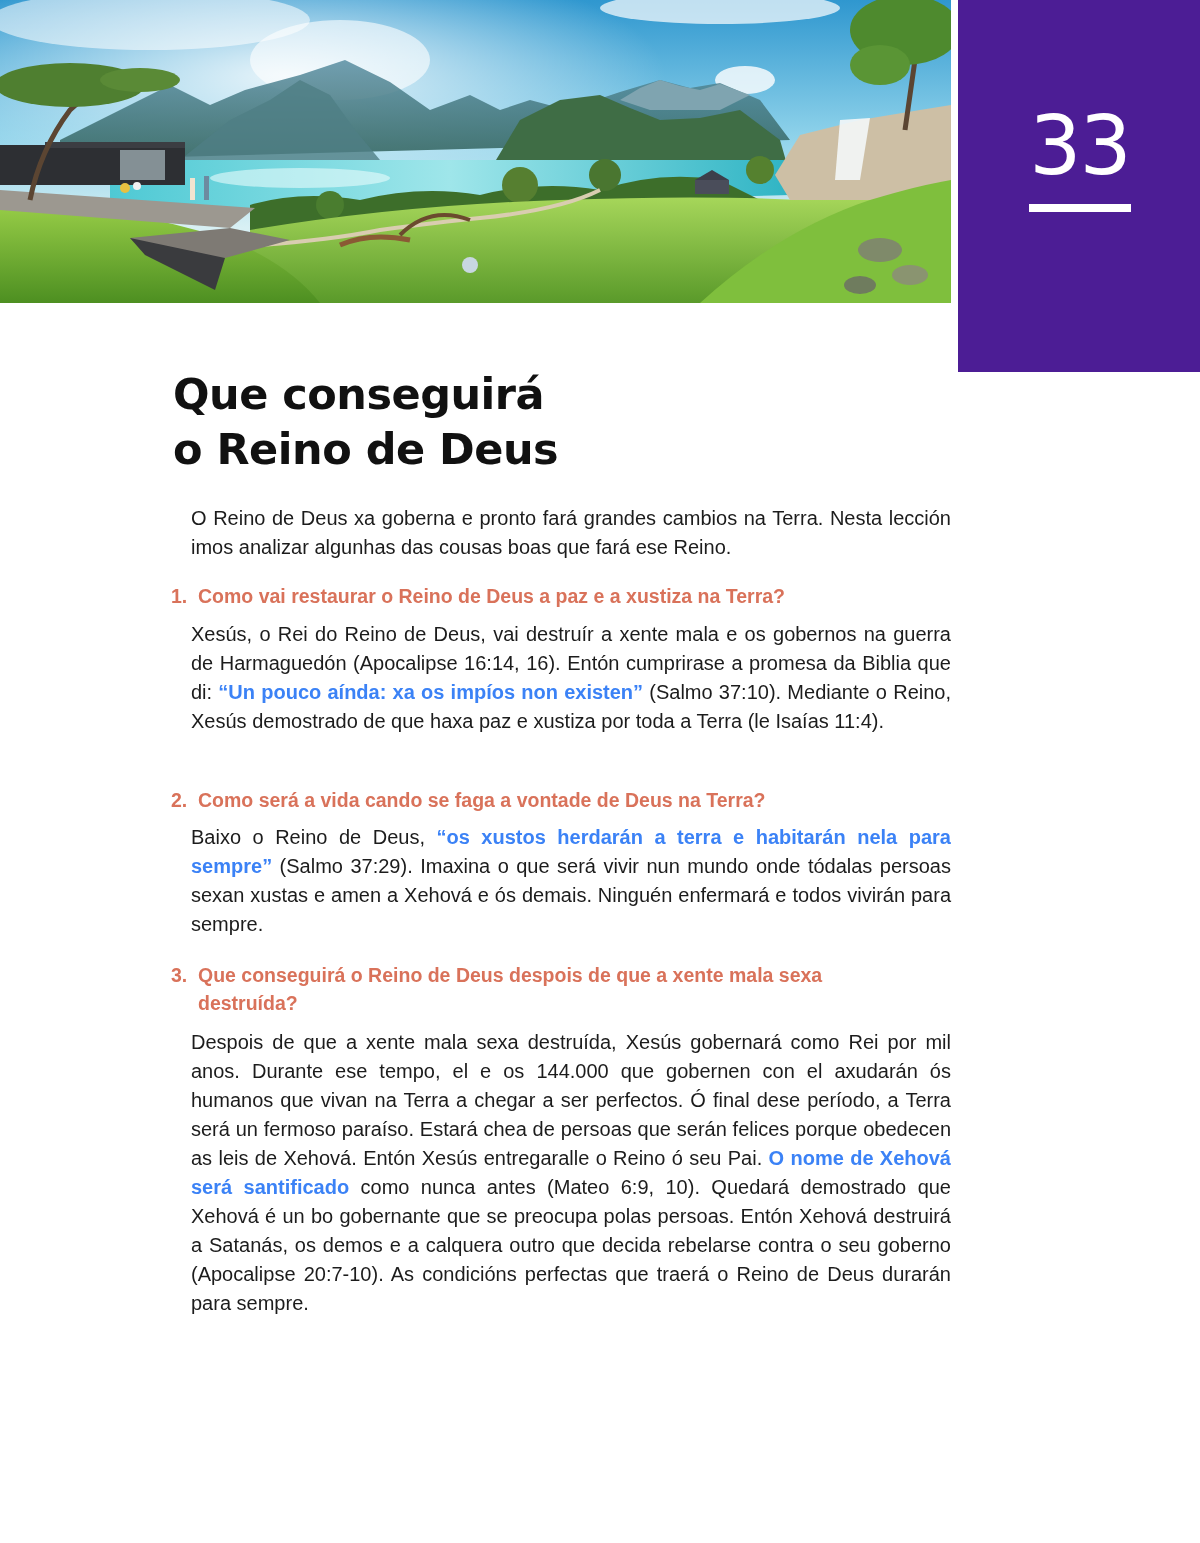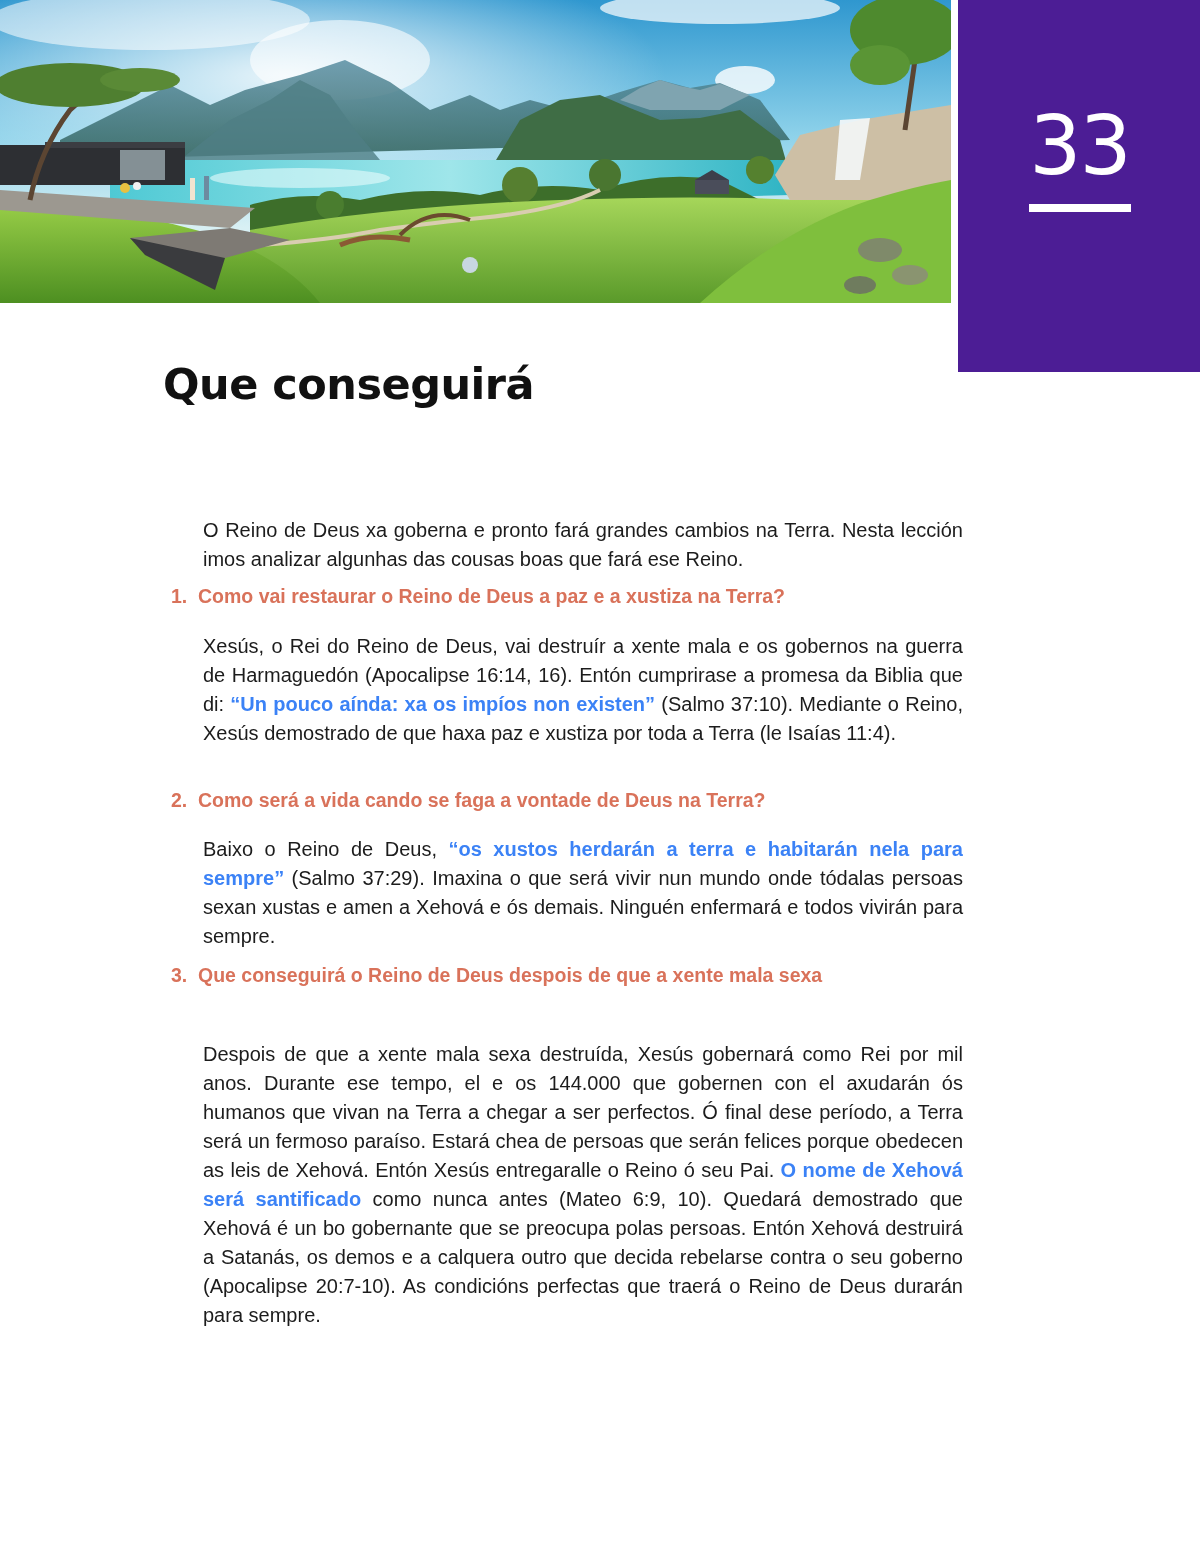--- a/index.html
+++ b/index.html
@@ -8,26 +8,26 @@
 
   .hero { position: absolute; left: 0; top: 0; width: 951px; height: 303px; overflow: hidden; }
   .hero svg { display: block; width: 951px; height: 303px; }
 
   .chapter-box { position: absolute; left: 958px; top: 0; width: 243px; height: 372px; background: #4c1d95; }
   .chapter-number { position: absolute; left: 0; right: 0; top: 96px; text-align: center;
          font-family: "DejaVu Sans", sans-serif; font-weight: 400; font-size: 82px; line-height: 100px;
          color: #ffffff; letter-spacing: -2px; }
   .chapter-rule { position: absolute; left: 71px; top: 204px; width: 102px; height: 8px; background: #ffffff; }
 
-  .title { position: absolute; left: 163px; top: 357px; margin: 0;
+  .title { position: absolute; left: 163px; top: 357px; margin: 10px;
          font-family: "DejaVu Sans", sans-serif; font-weight: 700; font-size: 43px; line-height: 55px;
          color: #111111; letter-spacing: -0.5px; }
   .title span { display: block; }
 
-  .para { position: absolute; left: 190px; width: 760px; margin: 13px;
+  .para { position: absolute; left: 190px; width: 760px; margin: 1px;
          font-size: 20px; line-height: 29px; color: #1c1c1c; text-align: justify; }
   .para b { font-weight: 700; color: #3b82f6; }
 
   .q { position: absolute; left: 171px; width: 790px; margin: 0;
          font-weight: 700; font-size: 19.5px; line-height: 28px; color: #D9725A; }
   .q .num { display: inline-block; width: 27px; }
   .q .cont { display: block; padding-left: 27px; }
 </style>
 </head>
 <body>
@@ -126,30 +126,32 @@
   </svg>
 </div>
 
 <div class="chapter-box">
   <div class="chapter-number">33</div>
   <div class="chapter-rule"></div>
 </div>
 
 <h1 class="title">
   <span>Que conseguirá</span>
+  <span>o Reino de Deus</span>
 </h1>
 
 <p class="para" style="top:503px;">O Reino de Deus xa goberna e pronto fará grandes cambios na Terra. Nesta lección imos analizar algunhas das cousas boas que fará ese Reino.</p>
 
 <h2 class="q" style="top:582px;">
   <span class="num">1.</span><span>Como vai restaurar o Reino de Deus a paz e a xustiza na Terra?</span>
 </h2>
 <p class="para" style="top:619px;"><span>Xesús, o Rei do Reino de Deus, vai destruír a xente mala e os gobernos na guerra de Harmaguedón (Apocalipse 16:14, 16). Entón cumprirase a promesa da Biblia que di: </span><b>“Un pouco aínda: xa os impíos non existen”</b><span> (Salmo 37:10). Mediante o Reino, Xesús demostrado de que haxa paz e xustiza por toda a Terra (le Isaías 11:4).</span></p>
 
 <h2 class="q" style="top:786px;">
   <span class="num">2.</span><span>Como será a vida cando se faga a vontade de Deus na Terra?</span>
 </h2>
 <p class="para" style="top:822px;"><span>Baixo o Reino de Deus, </span><b>“os xustos herdarán a terra e habitarán nela para sempre”</b><span> (Salmo 37:29). Imaxina o que será vivir nun mundo onde tódalas persoas sexan xustas e amen a Xehová e ós demais. Ninguén enfermará e todos vivirán para sempre.</span></p>
 
 <h2 class="q" style="top:961px;">
   <span class="num">3.</span><span>Que conseguirá o Reino de Deus despois de que a xente mala sexa</span>
+  <span class="cont">destruída?</span>
 </h2>
 <p class="para" style="top:1027px;"><span>Despois de que a xente mala sexa destruída, Xesús gobernará como Rei por mil anos. Durante ese tempo, el e os 144.000 que gobernen con el axudarán ós humanos que vivan na Terra a chegar a ser perfectos. Ó final dese período, a Terra será un fermoso paraíso. Estará chea de persoas que serán felices porque obedecen as leis de Xehová. Entón Xesús entregaralle o Reino ó seu Pai. </span><b>O nome de Xehová será santificado</b><span> como nunca antes (Mateo 6:9, 10). Quedará demostrado que Xehová é un bo gobernante que se preocupa polas persoas. Entón Xehová destruirá a Satanás, os demos e a calquera outro que decida rebelarse contra o seu goberno (Apocalipse 20:7-10). As condicións perfectas que traerá o Reino de Deus durarán para sempre.</span></p>
 
 </body></html>

